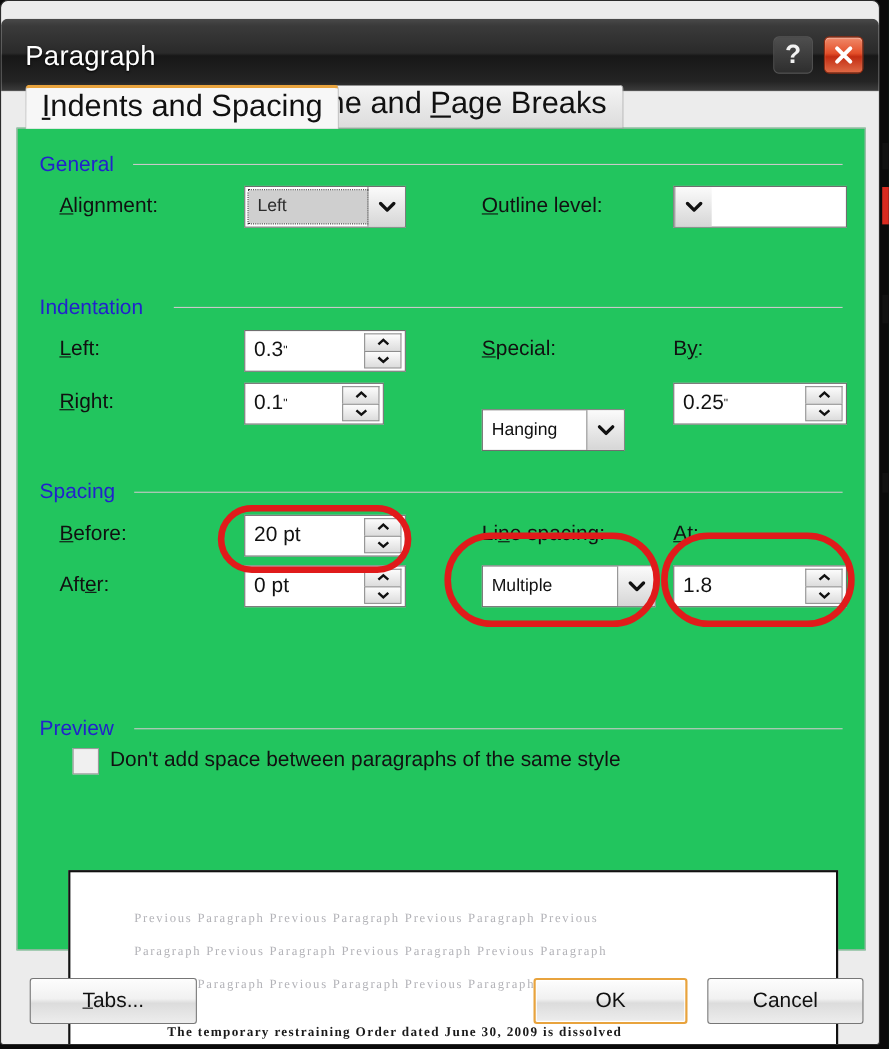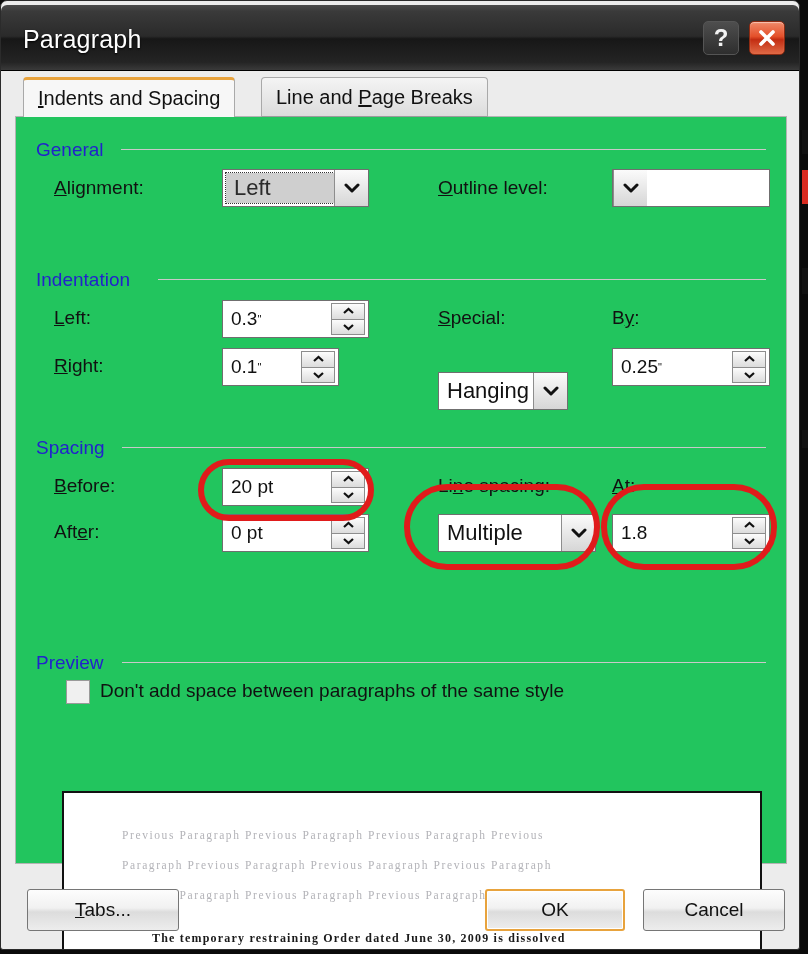--- a/index.html
+++ b/index.html
@@ -16,21 +16,21 @@
     left: 0; top: 0;
     width: 800px; height: 950px;
     background: #ececec;
     border: 1px solid #2b2b2b;
     border-radius: 7px 7px 3px 3px;
     overflow: hidden;
   }
 
   
   #titlebar {
-    position: absolute; left: 0; top: 4px;
+    position: absolute; left: 0; top: 16px;
     width: 100%; height: 66px;
     background: linear-gradient(to bottom,
       #4a4a4a 0%, #3a3a3a 10%, #2a2a2a 48%,
       #171717 52%, #242424 88%, #3a3a3a 100%);
     border-radius: 6px 6px 0 0;
     border-bottom: 1px solid #000;
   }
   #title-text {
     position: absolute; left: 22px; top: 20px;
     font-size: 25px; color: #ffffff;
@@ -58,22 +58,22 @@
   }
   #close-btn svg { display:block; }
 
   
   #tabstrip {
     position: absolute; left: 14px; top: 76px;
     width: 772px; height: 40px;
   }
   .tab {
     position: absolute; top: 0; height: 40px;
-    display: flex; align-items: center; justify-content: center;
-    font-size: 20px; color: #111;
+    display: flex; justify-content: center;
+    font-size: 28px; color: #111;
     padding: 0 14px;
     border-radius: 4px 4px 0 0;
   }
   #tab-0 {
     left: 8px;
     background: #f7f7f7;
     border: 1px solid #a9a9a9;
     border-bottom: none;
     border-top: 3px solid #e8a33d;
     z-index: 3;
@@ -114,21 +114,21 @@
 
   
   .combo {
     position: absolute; height: 38px;
     background: #ffffff;
     border: 1px solid #6f6f6f;
     display: flex; align-items: stretch;
   }
   .combo .val {
     flex: 1; display: flex; align-items: center;
-    padding-left: 8px; font-size: 22px; color: #111;
+    padding-left: 8px; font-size: 16px; color: #111;
     overflow: hidden; white-space: nowrap; text-align: right;
   }
   .combo .arrow {
     width: 34px;
     background: linear-gradient(to bottom,#fbfbfb,#d6d6d6);
     border-left: 1px solid #8d8d8d;
     display: flex; align-items: center; justify-content: center;
   }
   .combo.focused .val {
     background: #cfcfcf;
@@ -285,21 +285,21 @@
           </div>
         <div>
             <svg width="13" height="8" viewBox="0 0 13 8">
               <path d="M2 2 L6.5 6 L11 2" stroke="#111" stroke-width="2.2" fill="none"></path>
             </svg>
           </div>
       </div>
     </div>
 
     <div class="lbl" style="left:38px; top:238px;"><span class="accel">R</span>ight:</div>
-    <div class="spin" style="left:206px; top:231px; width:117px;">
+    <div class="spin" style="left:206px; top:231px; width:127px;">
       <div class="val">
           <span>0.1</span>
           <span class="sup">"</span>
         </div>
       <div class="btns">
         <div>
             <svg width="13" height="8" viewBox="0 0 13 8">
               <path d="M2 6 L6.5 2 L11 6" stroke="#111" stroke-width="2.2" fill="none"></path>
             </svg>
           </div>

